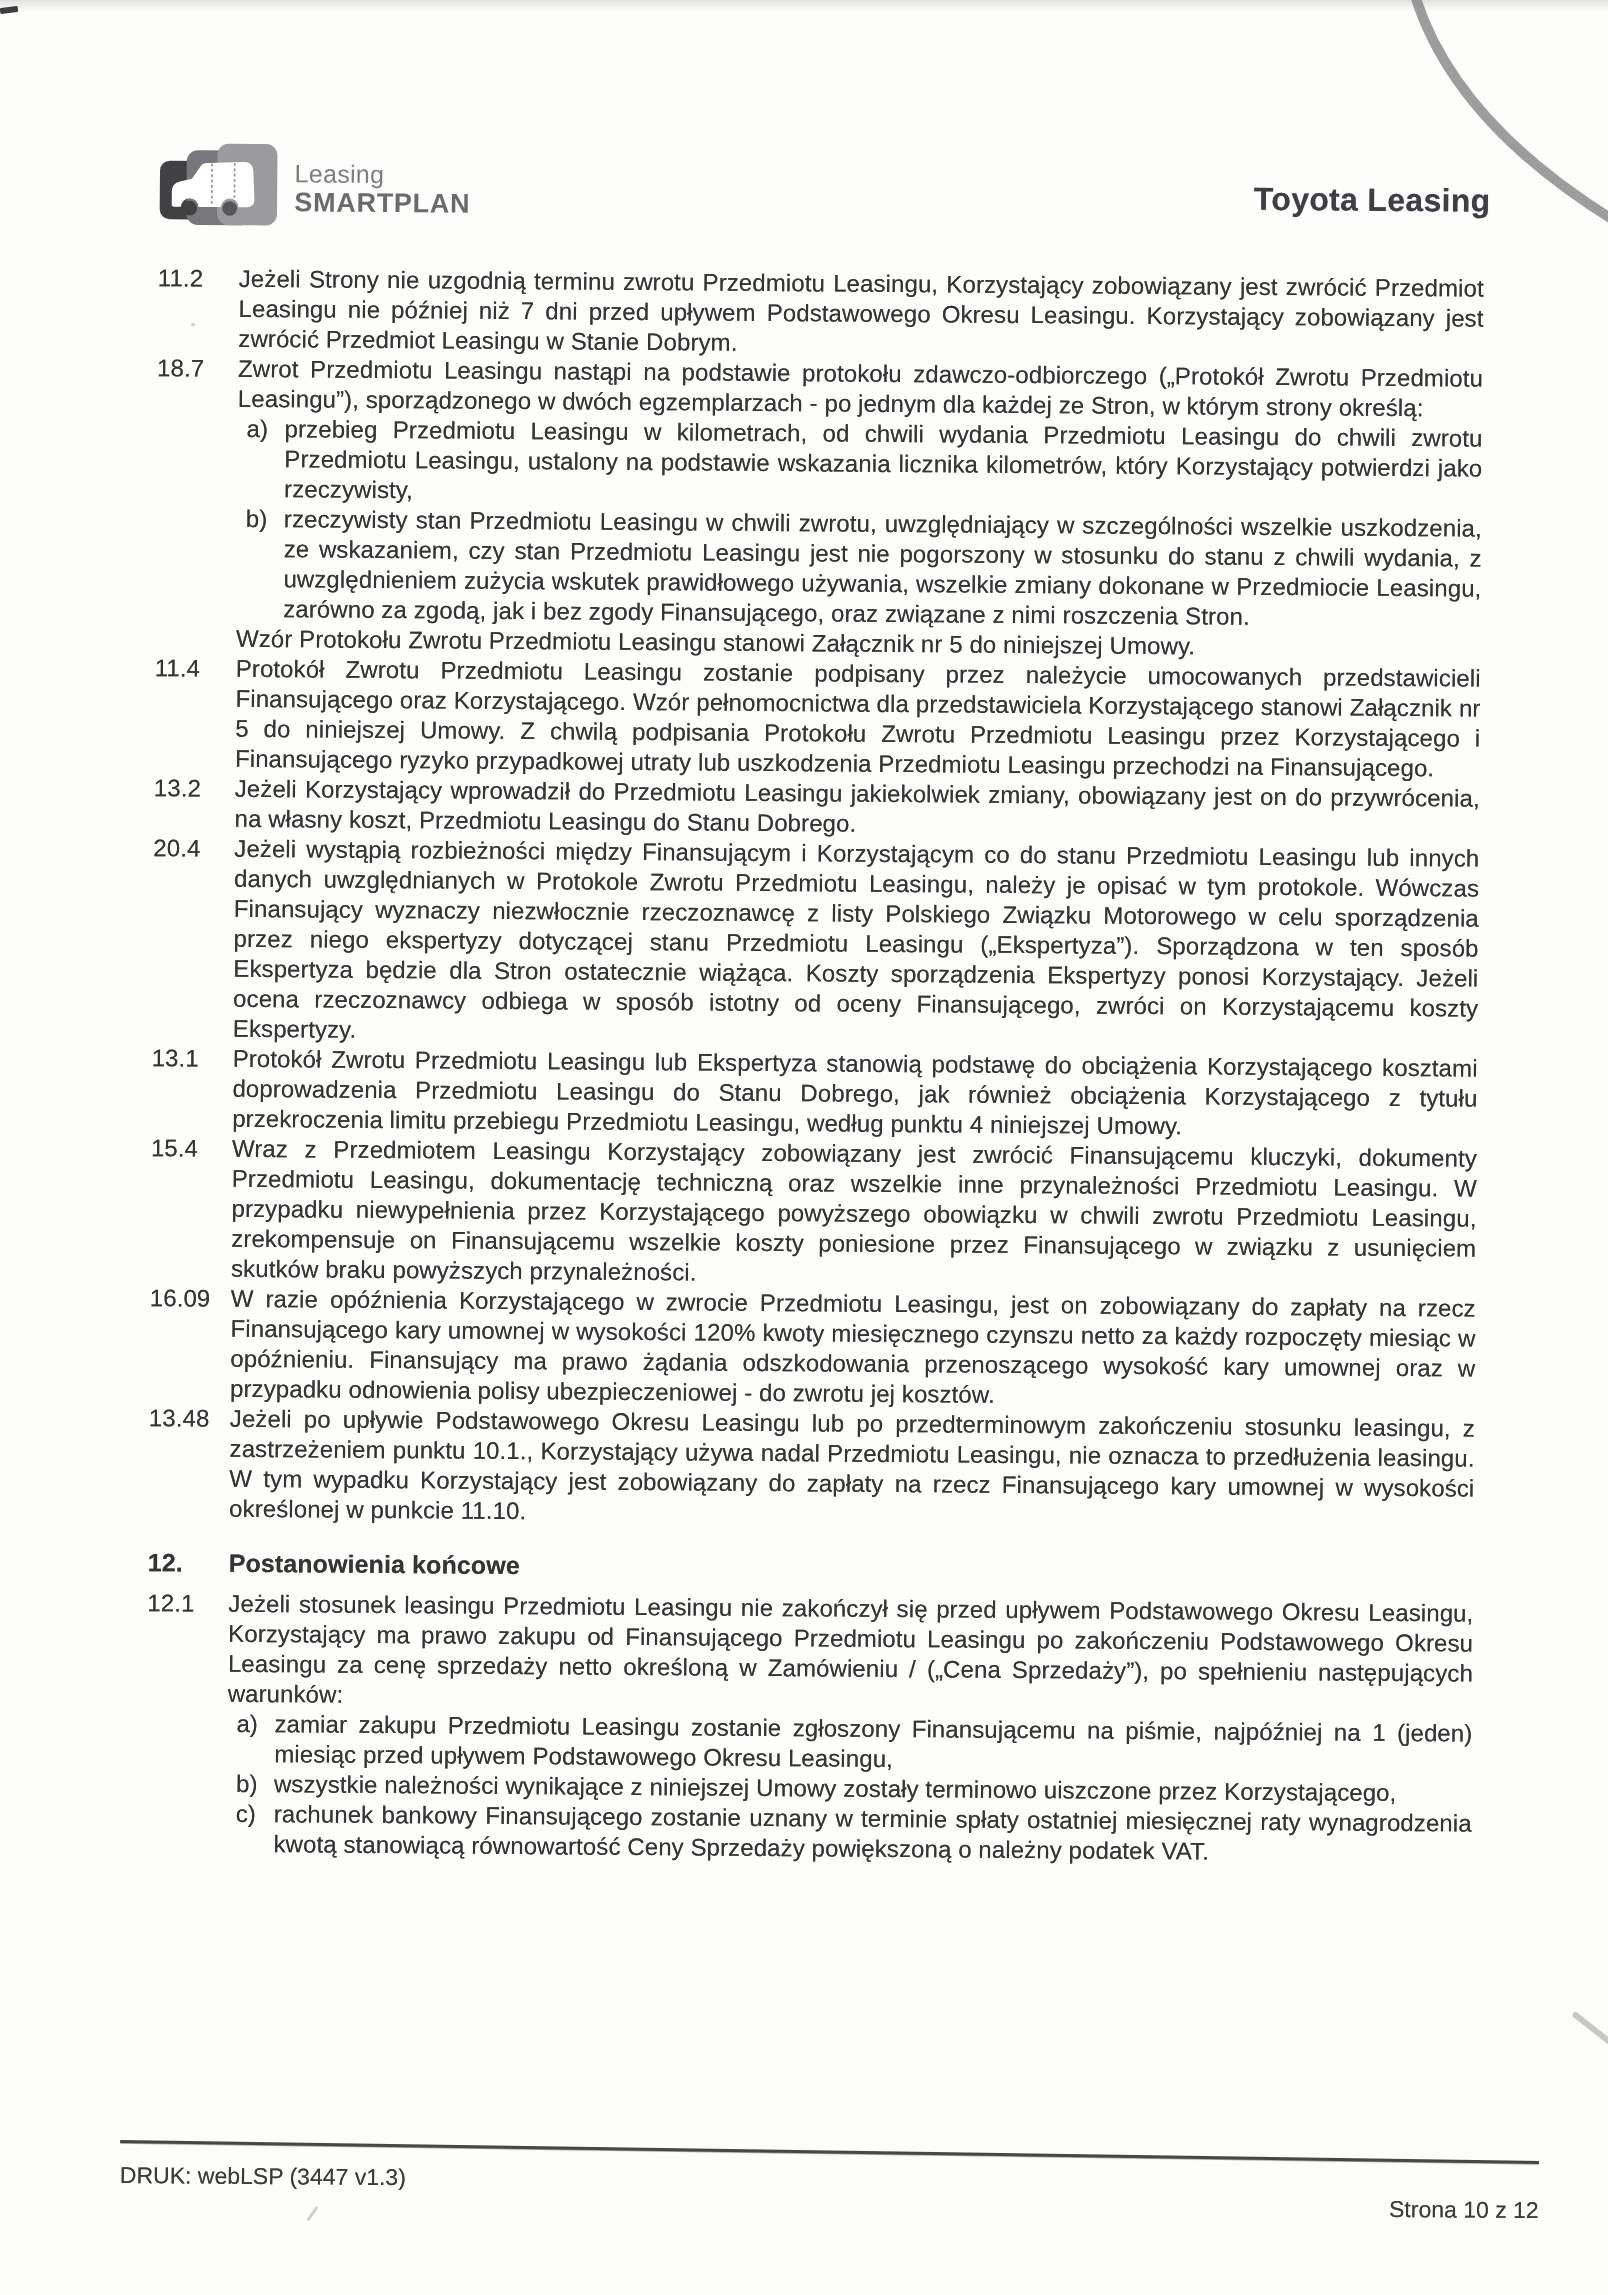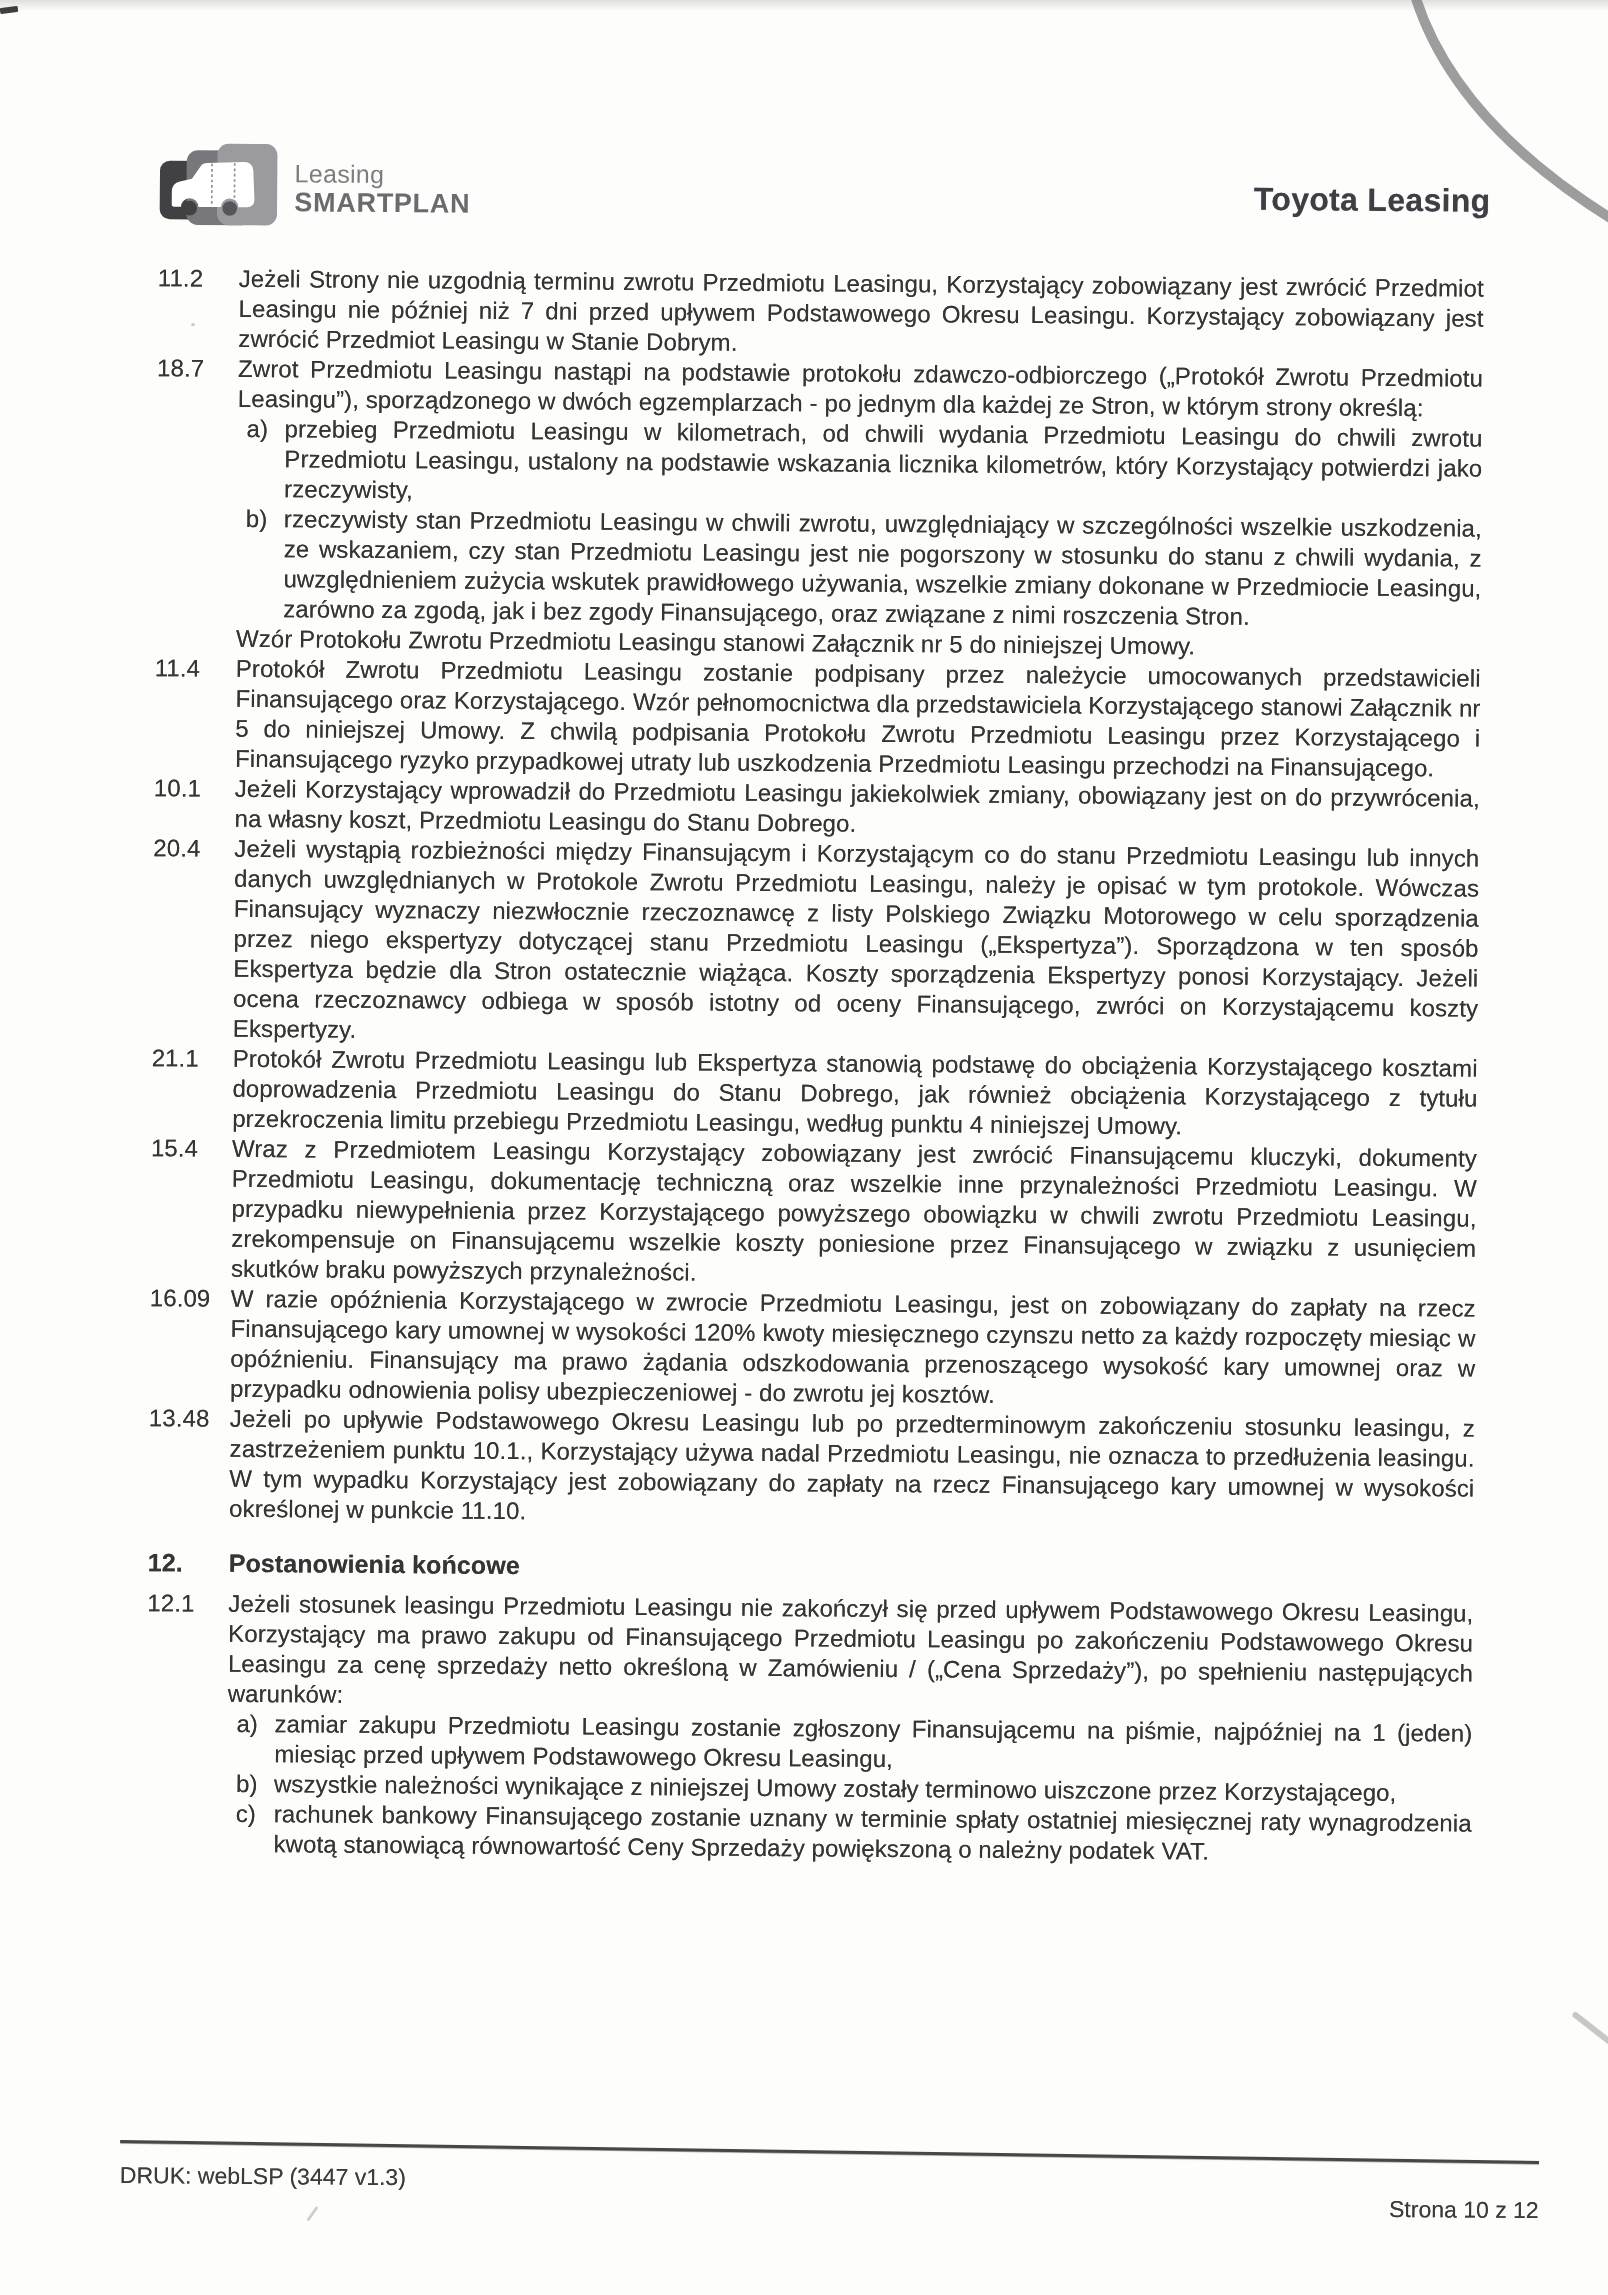--- a/index.html
+++ b/index.html
@@ -119,31 +119,31 @@
     <div class="block cont">
       <p class="btext">Wzór Protokołu Zwrotu Przedmiotu Leasingu stanowi Załącznik nr 5 do niniejszej Umowy.</p>
     </div>
 
     <div class="block">
       <span class="num">11.4</span>
       <p class="btext">Protokół Zwrotu Przedmiotu Leasingu zostanie podpisany przez należycie umocowanych przedstawicieli Finansującego oraz Korzystającego. Wzór pełnomocnictwa dla przedstawiciela Korzystającego stanowi Załącznik nr 5  do niniejszej Umowy.  Z chwilą podpisania Protokołu Zwrotu Przedmiotu Leasingu przez Korzystającego i Finansującego ryzyko przypadkowej utraty lub uszkodzenia Przedmiotu Leasingu przechodzi na Finansującego.</p>
     </div>
 
     <div class="block">
-      <span class="num">10.1</span>
+      <span class="num">13.2</span>
       <p class="btext">Jeżeli Korzystający wprowadził do Przedmiotu Leasingu jakiekolwiek zmiany, obowiązany jest on do przywrócenia, na własny koszt, Przedmiotu Leasingu do Stanu Dobrego.</p>
     </div>
 
     <div class="block">
       <span class="num">20.4</span>
       <p class="btext">Jeżeli wystąpią rozbieżności między Finansującym i Korzystającym co do stanu Przedmiotu Leasingu lub innych danych uwzględnianych w Protokole Zwrotu Przedmiotu Leasingu, należy je opisać w tym protokole. Wówczas Finansujący wyznaczy niezwłocznie rzeczoznawcę z listy Polskiego Związku Motorowego w celu sporządzenia przez niego ekspertyzy dotyczącej stanu Przedmiotu Leasingu („Ekspertyza”). Sporządzona w ten sposób Ekspertyza będzie dla Stron ostatecznie wiążąca. Koszty sporządzenia Ekspertyzy ponosi Korzystający. Jeżeli ocena rzeczoznawcy odbiega w sposób istotny od oceny Finansującego, zwróci on Korzystającemu koszty Ekspertyzy.</p>
     </div>
 
     <div class="block">
-      <span class="num">21.1</span>
+      <span class="num">13.1</span>
       <p class="btext">Protokół Zwrotu Przedmiotu Leasingu lub Ekspertyza stanowią podstawę do obciążenia Korzystającego kosztami doprowadzenia Przedmiotu Leasingu do Stanu Dobrego, jak również obciążenia Korzystającego z tytułu  przekroczenia limitu przebiegu Przedmiotu Leasingu, według punktu 4 niniejszej Umowy.</p>
     </div>
 
     <div class="block">
       <span class="num">15.4</span>
       <p class="btext">Wraz z Przedmiotem Leasingu Korzystający zobowiązany jest zwrócić Finansującemu kluczyki, dokumenty Przedmiotu Leasingu, dokumentację techniczną oraz wszelkie inne przynależności Przedmiotu Leasingu. W przypadku niewypełnienia przez Korzystającego powyższego obowiązku w chwili zwrotu Przedmiotu Leasingu, zrekompensuje on Finansującemu wszelkie koszty poniesione przez Finansującego w związku z usunięciem skutków braku powyższych przynależności.</p>
     </div>
 
     <div class="block">
       <span class="num">16.09</span>

